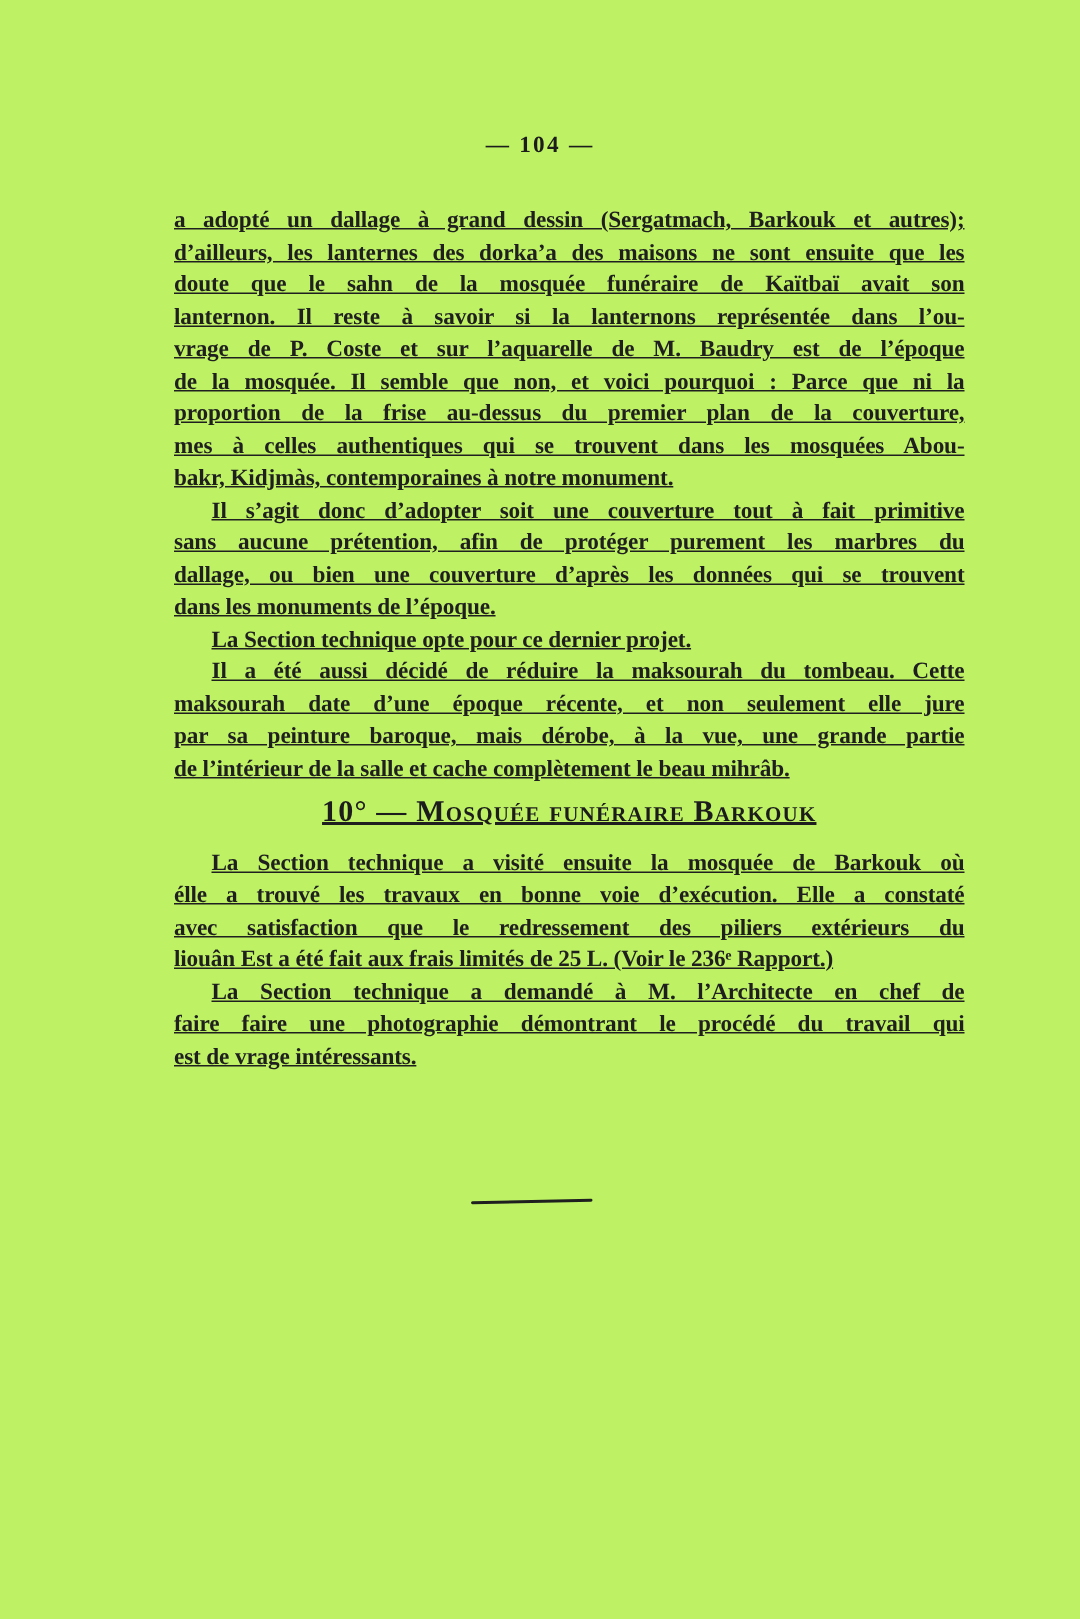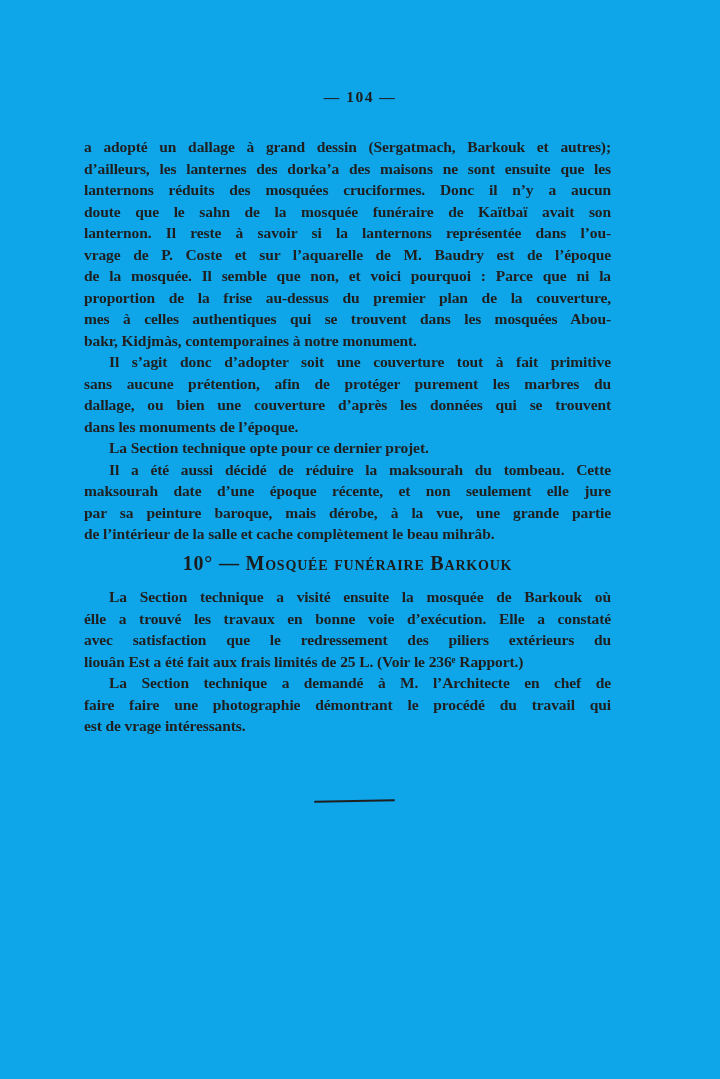--- a/index.html
+++ b/index.html
@@ -4,44 +4,45 @@
 <style>
   html, body {
     margin: 0;
     padding: 0;
     background: #ffffff;
   }
   .page {
     position: relative;
     width: 720px;
     height: 1079px;
-    background: #0ea5e9;
+    background: #bef264;
     font-family: "Liberation Serif", "DejaVu Serif", serif;
     color: #1f1f1f;
     font-weight: 700;
     overflow: hidden;
   }
   .pagenum {
     position: absolute;
     top: 88px;
     left: 0;
     width: 720px;
     text-align: center;
     font-size: 15.5px;
     letter-spacing: 1.5px;
     color: #1c1c1c;
   }
   .textcol {
     position: absolute;
     top: 136px;
-    left: 84px;
+    left: 116px;
     width: 527px;
     font-size: 15.5px;
     line-height: 21.5px;
     letter-spacing: -0.1px;
+    text-decoration: underline;
   }
   .para { margin: 0; }
   .line {
     text-align: justify;
     text-align-last: justify;
     white-space: nowrap;
   }
   .line.last {
     text-align-last: left;
     white-space: normal;
@@ -70,21 +71,20 @@
 </head>
 <body>
 
 <div class="page">
   <div class="pagenum">— 104 —</div>
 
   <div class="textcol">
       <div class="para">
         <div class="line">a adopté un dallage à grand dessin (Sergatmach, Barkouk et autres);</div>
         <div class="line">d’ailleurs, les lanternes des dorka’a des maisons ne sont ensuite que les</div>
-        <div class="line">lanternons réduits des mosquées cruciformes. Donc il n’y a aucun</div>
         <div class="line">doute que le sahn de la mosquée funéraire de Kaïtbaï avait son</div>
         <div class="line">lanternon. Il reste à savoir si la lanternons représentée dans l’ou-</div>
         <div class="line">vrage de P. Coste et sur l’aquarelle de M. Baudry est de l’époque</div>
         <div class="line">de la mosquée. Il semble que non, et voici pourquoi : Parce que ni la</div>
         <div class="line">proportion de la frise au-dessus du premier plan de la couverture,</div>
         <div class="line">mes à celles authentiques qui se trouvent dans les mosquées Abou-</div>
         <div class="line last">bakr, Kidjmàs, contemporaines à notre monument.</div>
       </div>
       <div class="para">
         <div class="line indent">Il s’agit donc d’adopter soit une couverture tout à fait primitive</div>

